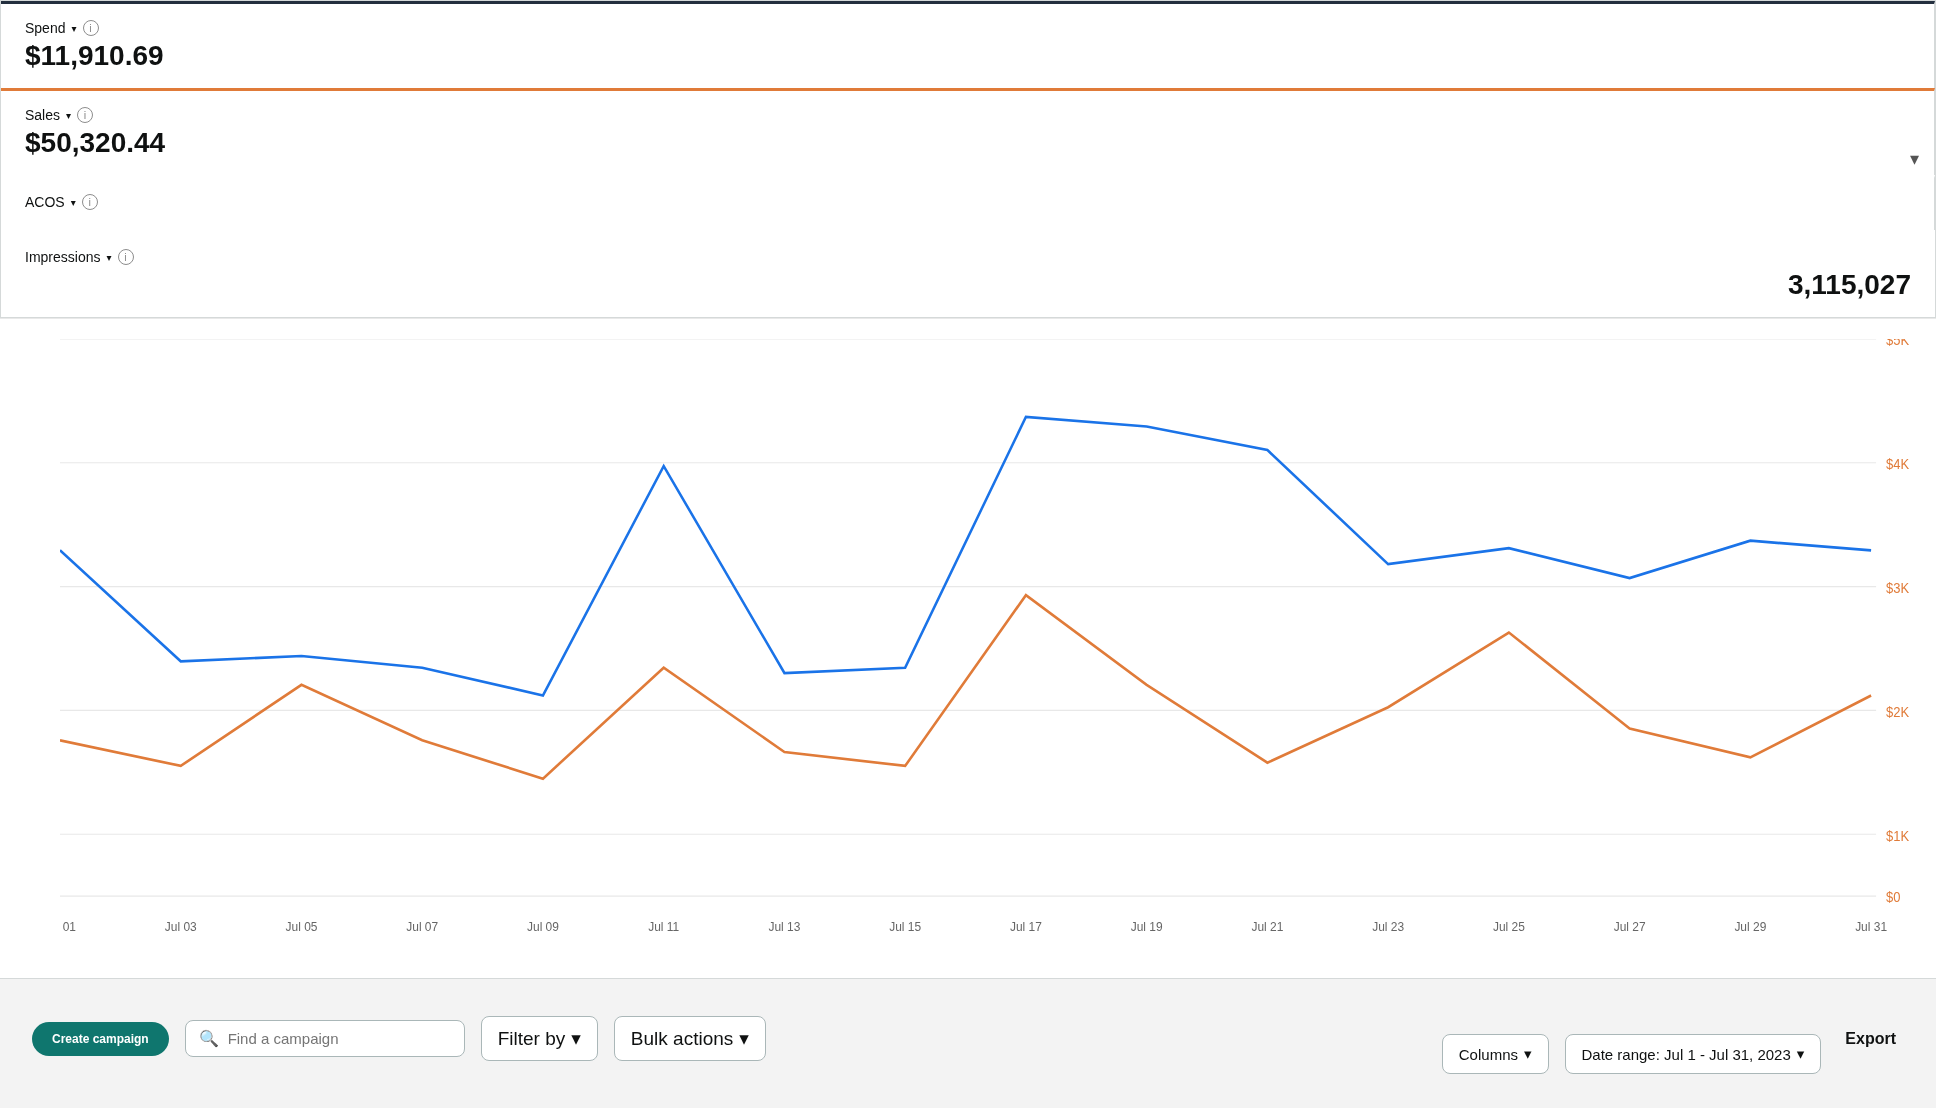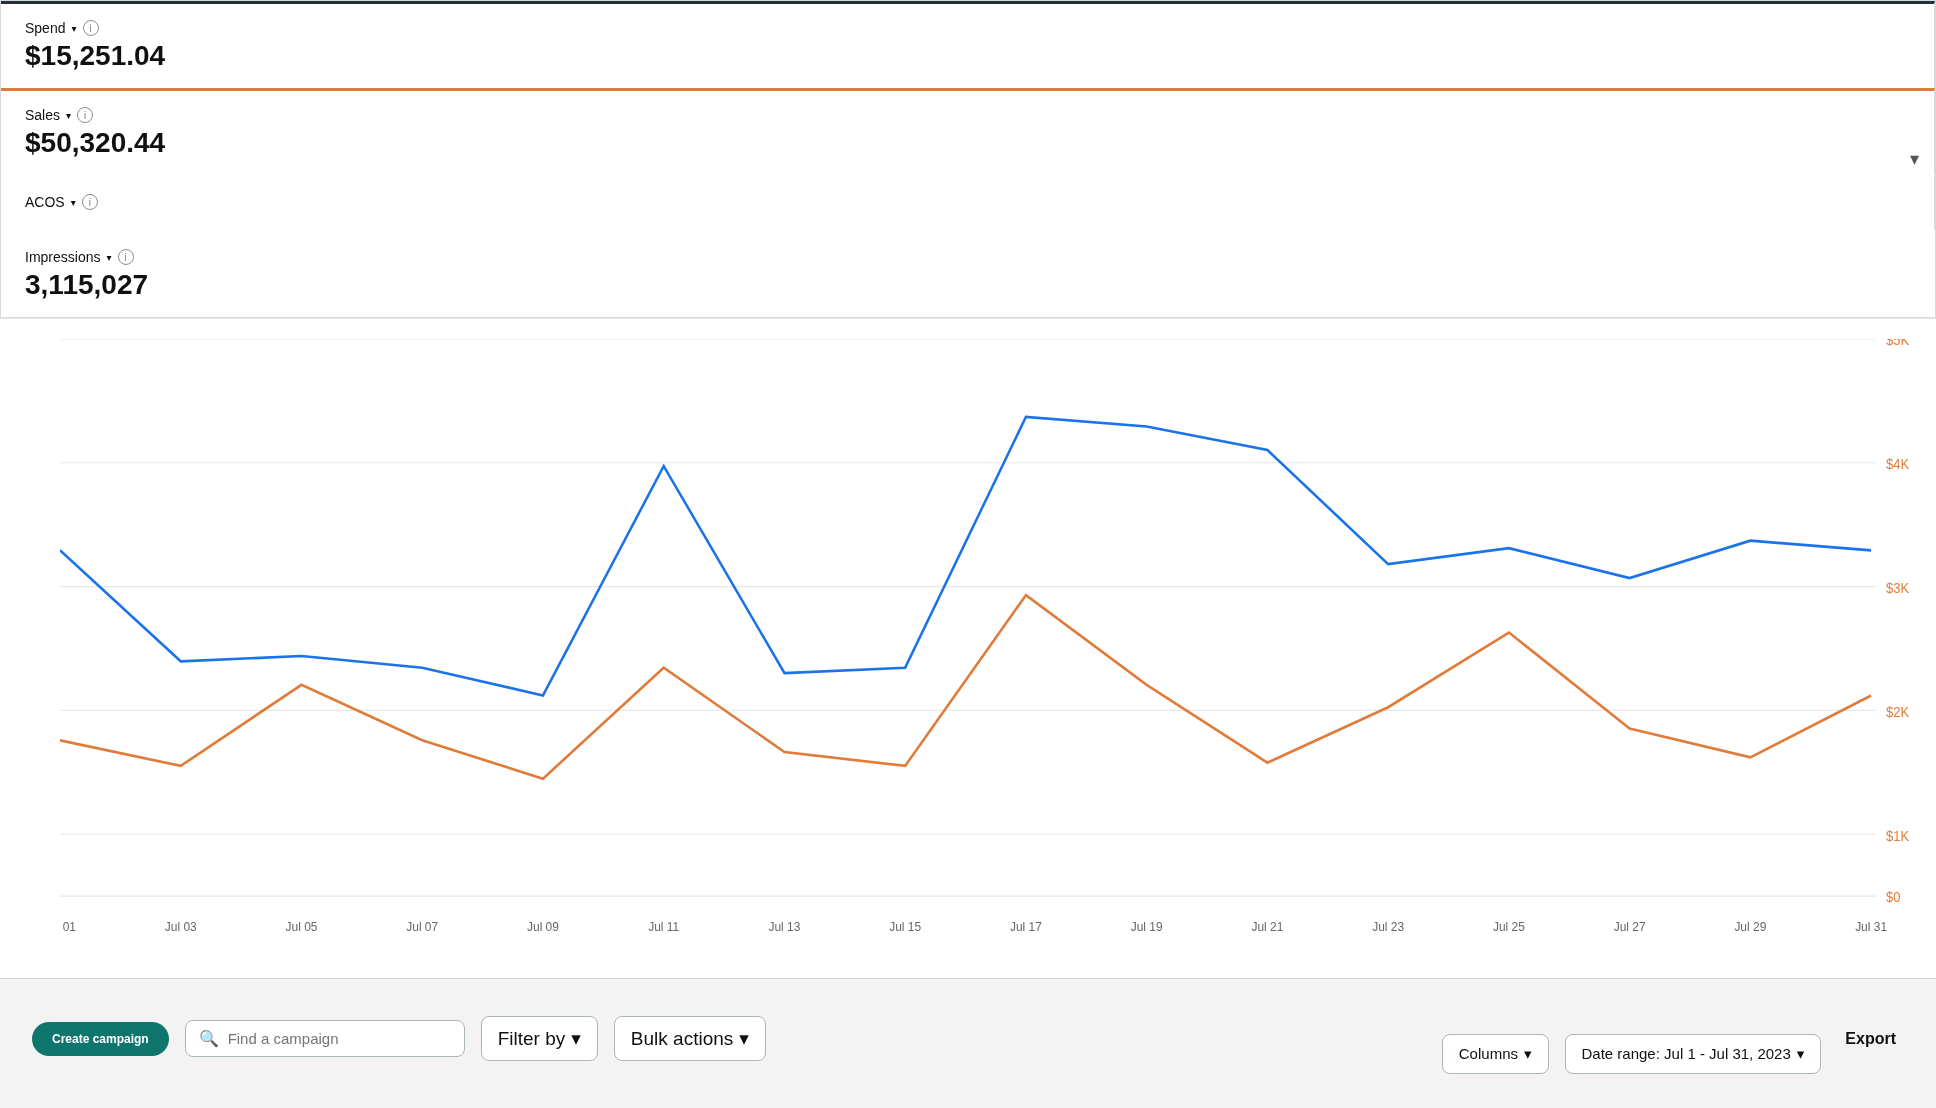--- a/index.html
+++ b/index.html
@@ -40,20 +40,21 @@
       border-top: 3px solid #e07b39;
     }
 
     .metric-item:nth-child(3) {
       border-top: 3px solid transparent;
     }
 
     .metric-item:nth-child(4) {
       border-top: 3px solid transparent;
       border-right: none;
+      text-align: right;
     }
 
     .metric-label {
       display: flex;
       align-items: center;
       gap: 6px;
       font-size: 14px;
       color: #0f1111;
       margin-bottom: 4px;
     }
@@ -166,21 +167,21 @@
       padding: 10px 16px;
       font-size: 19px;
       cursor: pointer;
       color: #0f1111;
     }
 
     .spacer { flex: 1; }
 
     .columns-btn, .date-range-btn {
       display: flex;
-      align-items: flex-start;
+      align-items: center;
       gap: 6px;
       background: #fff;
       border: 1px solid #aab7b8;
       border-radius: 8px;
       padding: 10px 16px;
       font-size: 15px;
       cursor: pointer;
       color: #0f1111;
       margin-top: 31px;
     }
@@ -200,21 +201,21 @@
 
 <div class="main-container">
 
   <div class="metrics-bar">
     <div class="metric-item" id="metric-spend" style="border-top: 3px solid #232f3e;">
       <div class="metric-label">
         <span>Spend</span>
         <span class="dropdown-arrow">▾</span>
         <span class="info-icon">i</span>
       </div>
-      <div class="metric-value">$15,251.04</div>
+      <div class="metric-value">$11,910.69</div>
     </div>
 
     <div class="metric-item" id="metric-sales" style="border-top: 3px solid #e07b39;">
       <div class="metric-label">
         <span>Sales</span>
         <span class="dropdown-arrow">▾</span>
         <span class="info-icon">i</span>
       </div>
       <div class="metric-value">$50,320.44</div>
     </div>

